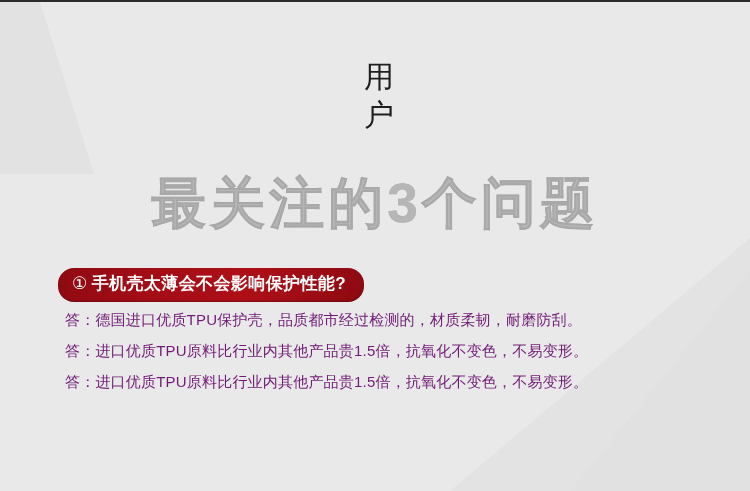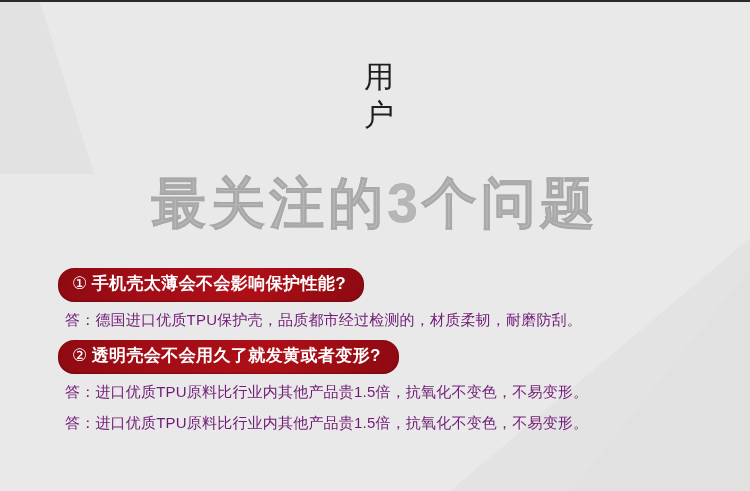--- a/index.html
+++ b/index.html
@@ -162,23 +162,20 @@
   <div class="faq">
 
     <div class="faq-item">
       <div class="q-badge">
         <span class="q-num">①</span><span>手机壳太薄会不会影响保护性能?</span>
       </div>
       <div class="answer">答：德国进口优质TPU保护壳，品质都市经过检测的，材质柔韧，耐磨防刮。</div>
     </div>
 
     <div class="faq-item">
-      <div class="q-badge">
-        <span class="q-num">②</span><span>透明壳会不会用久了就发黄或者变形?</span>
-      </div>
       <div class="answer">答：进口优质TPU原料比行业内其他产品贵1.5倍，抗氧化不变色，不易变形。</div>
     </div>
 
     <div class="faq-item">
       <div class="answer">答：进口优质TPU原料比行业内其他产品贵1.5倍，抗氧化不变色，不易变形。</div>
     </div>
 
   </div>
 </div>
 

